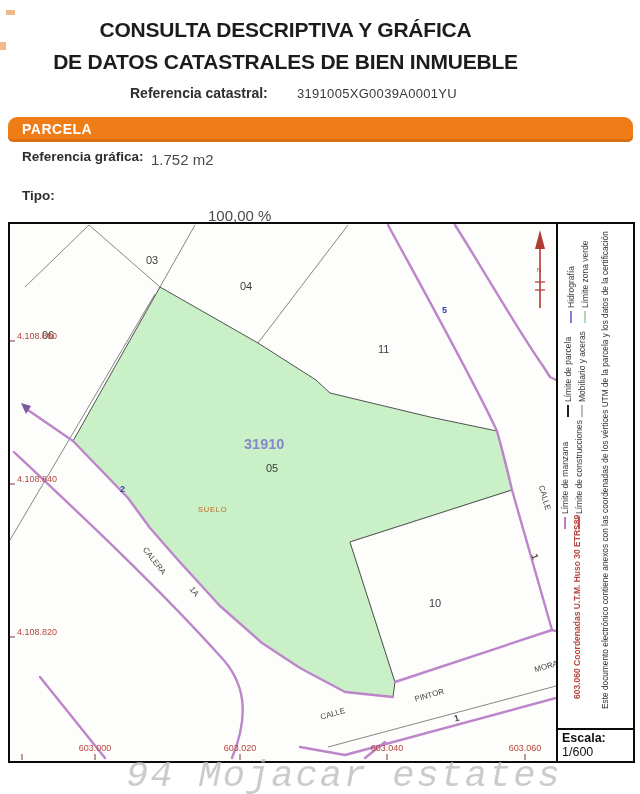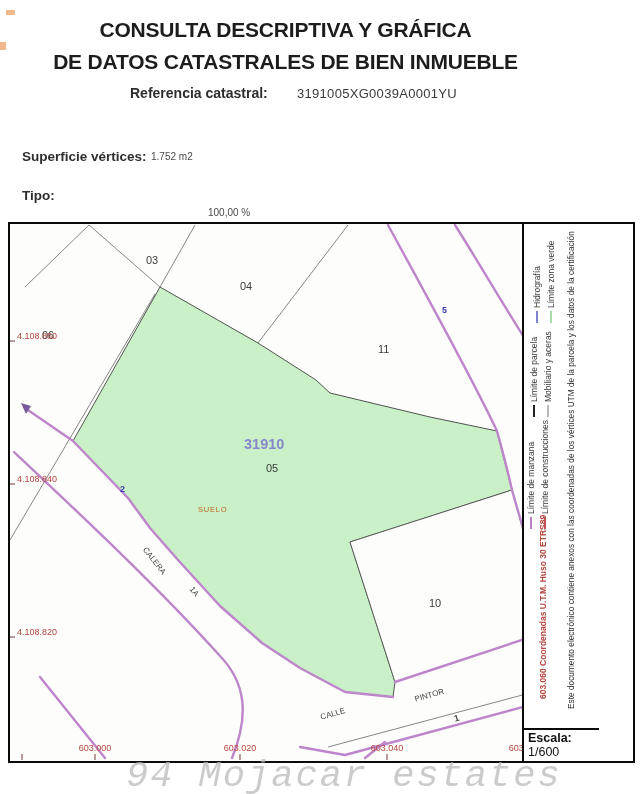--- a/index.html
+++ b/index.html
@@ -14,29 +14,29 @@
   .ref-value{left:297px;top:86px;font-size:13px;color:#3a3a3a;letter-spacing:0.3px;}
 
   
   .banner{left:8px;top:117px;width:625px;height:25px;background:#ee7d17;
           border-radius:9px 9px 5px 5px;box-shadow:inset 0 -3px 0 rgba(180,90,10,.35);}
   .banner span{position:absolute;left:14px;top:4px;font-size:14px;font-weight:bold;
                color:#ffffff;letter-spacing:0.5px;}
   .mark{background:#e2802c;opacity:.55;}
 
   .fld-label{font-size:13.5px;font-weight:bold;color:#2e2e2e;}
-  .fld-value{font-size:10px;color:#4a4a4a;}
+  .fld-value{font-size:15px;color:#4a4a4a;}
 
   
   .map-frame{left:8px;top:222px;width:623px;height:537px;border:2px solid #0a0a0a;background:#fdfdfb;}
   .map-svg{position:absolute;left:0;top:0;}
   svg text{font-family:"Liberation Sans",sans-serif;}
 
   
-  .sidebar{position:absolute;right:0;top:0;width:75px;height:537px;border-left:2px solid #0a0a0a;background:#ffffff;padding-left:34px;}
+  .sidebar{position:absolute;right:0;top:0;width:75px;height:537px;border-left:2px solid #0a0a0a;background:#ffffff;}
   .legend-rot{position:absolute;left:0;top:0;width:503px;height:75px;
               transform:rotate(-90deg) translateX(-503px);transform-origin:top left;}
   .lg{position:absolute;white-space:nowrap;font-size:8.5px;color:#3a3a3a;}
   .sw{display:inline-block;width:12px;height:2px;margin-right:3px;vertical-align:2px;}
   .utm{position:absolute;white-space:nowrap;font-size:8.5px;color:#b5453e;font-weight:bold;}
   .cert{position:absolute;white-space:nowrap;font-size:8.3px;color:#2c2c2c;}
   .scalebox{position:absolute;left:0;bottom:0;width:71px;height:30px;border-top:2px solid #0a0a0a;
             padding:1px 0 0 4px;background:#fff;}
   .scalebox .sl{font-size:12.5px;font-weight:bold;color:#111;}
   .scalebox .sv{font-size:12.5px;color:#111;}
@@ -53,22 +53,25 @@
   <div class="abs mark" style="left:6px;top:10px;width:9px;height:5px;"></div>
   <div class="abs mark" style="left:0;top:42px;width:6px;height:8px;"></div>
 
   <div class="abs title">
     <div>CONSULTA DESCRIPTIVA Y GRÁFICA</div>
     <div>DE DATOS CATASTRALES DE BIEN INMUEBLE</div>
   </div>
   <div class="abs ref-label">Referencia catastral:</div>
   <div class="abs ref-value">3191005XG0039A0001YU</div>
 
+  <div class="abs banner">
+    <span>PARCELA</span>
+  </div>
 
-  <div class="abs fld-label" style="left:22px;top:149px;">Superficie vértices:</div>
+  <div class="abs fld-label" style="left:22px;top:149px;">Referencia gráfica:</div>
   <div class="abs fld-value" style="left:151px;top:151px;">1.752 m2</div>
   <div class="abs fld-value" style="left:208px;top:171px;margin-top:36px;">100,00 %</div>
   <div class="abs fld-label" style="left:22px;top:188px;">Tipo:</div>
 
   <div class="abs map-frame">
 
     <svg class="map-svg" width="546" height="537" viewBox="0 0 546 537">
 
       <g stroke="#787878" stroke-width="0.9" fill="none">
         <line x1="15" y1="63" x2="79" y2="1"></line>

